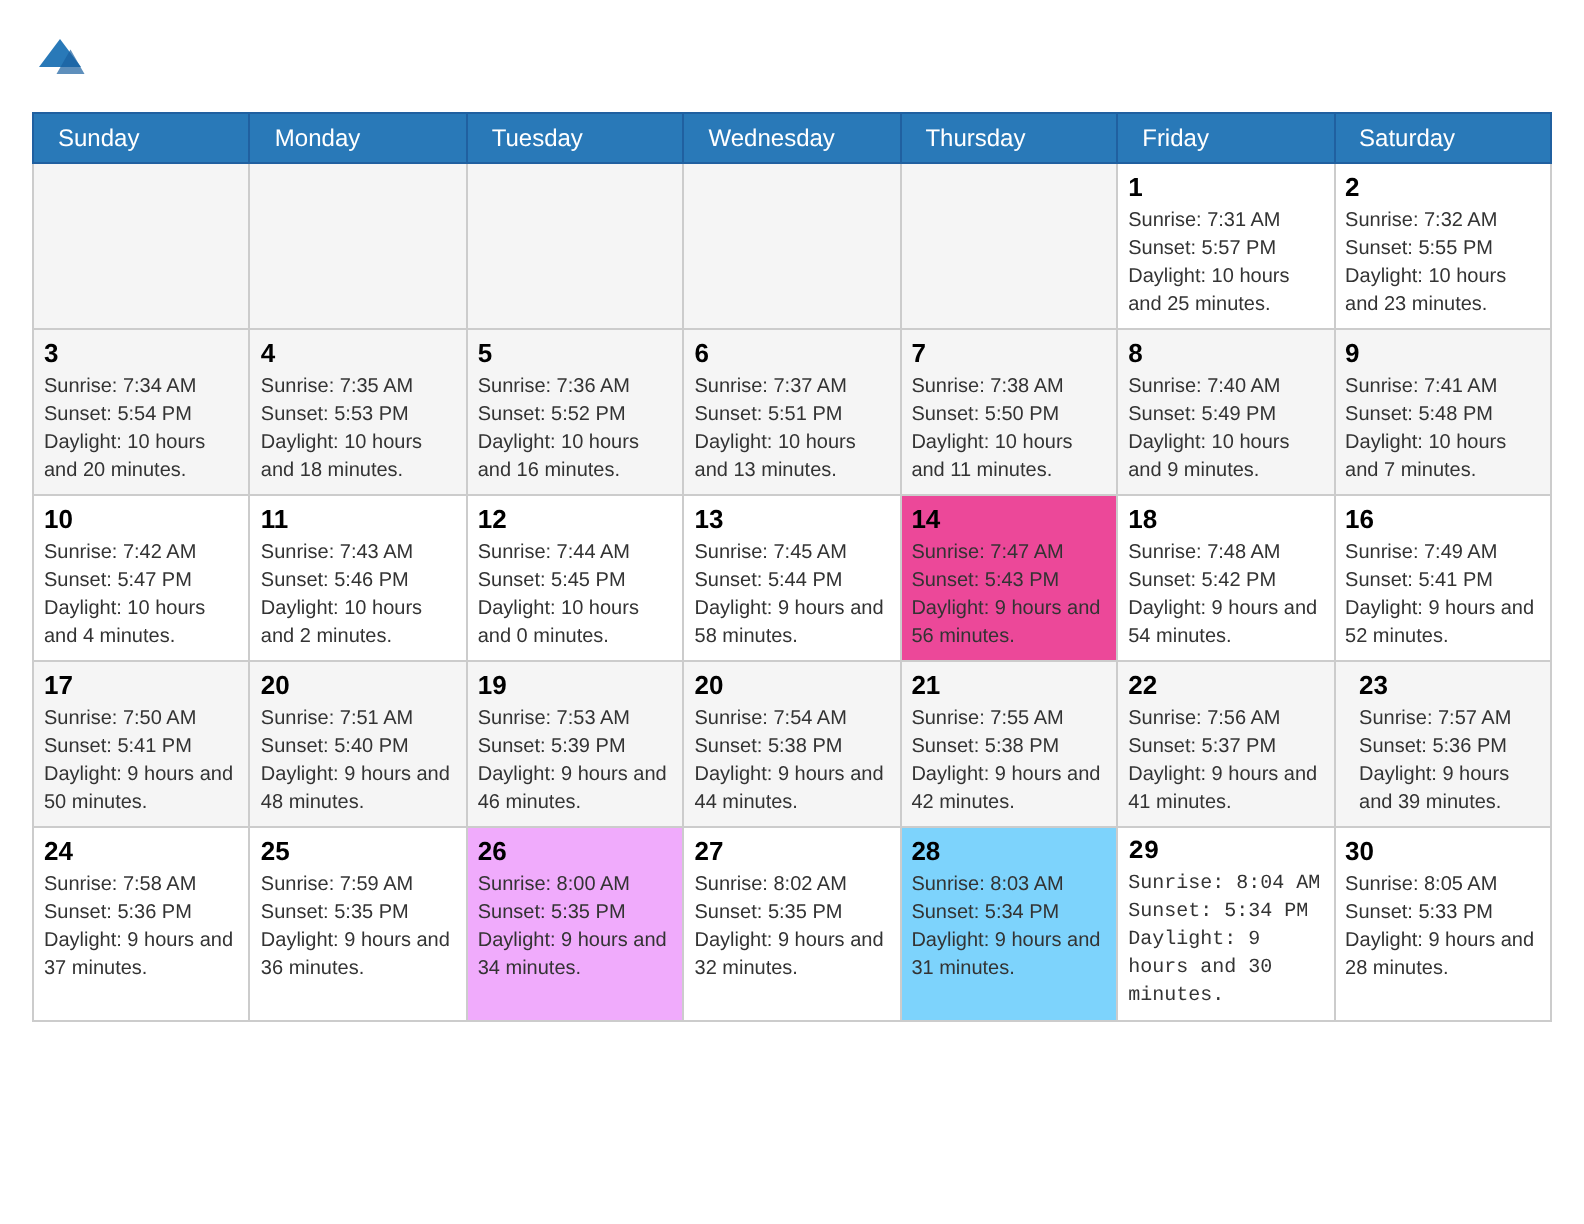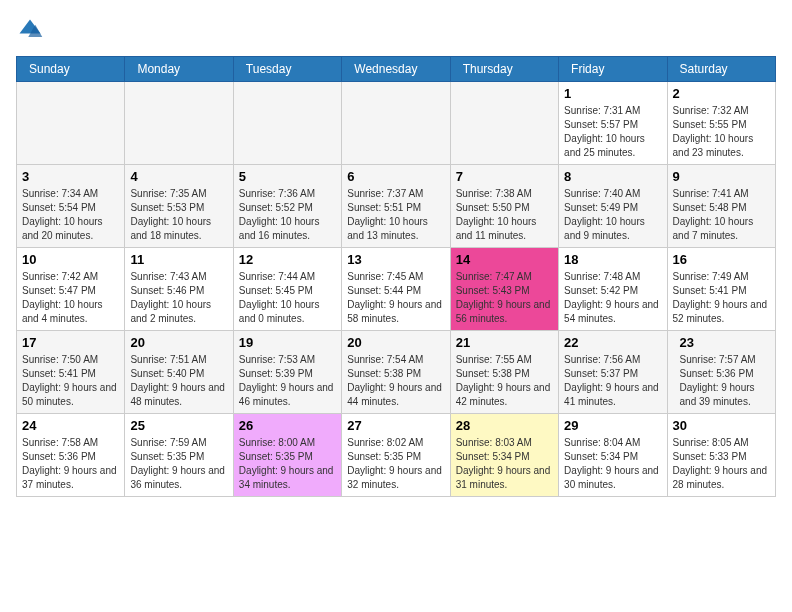--- a/index.html
+++ b/index.html
@@ -235,25 +235,25 @@
           <div class="day-info">Sunrise: 7:59 AM<br>Sunset: 5:35 PM<br>Daylight: 9 hours and 36 minutes.</div>
         </td>
         <td style="background: #f0abfc;">
           <span class="day-num">26</span>
           <div class="day-info">Sunrise: 8:00 AM<br>Sunset: 5:35 PM<br>Daylight: 9 hours and 34 minutes.</div>
         </td>
         <td style="background: rgb(255, 255, 255);">
           <span class="day-num">27</span>
           <div class="day-info">Sunrise: 8:02 AM<br>Sunset: 5:35 PM<br>Daylight: 9 hours and 32 minutes.</div>
         </td>
-        <td style="background: #fef9c3;">
+        <td style="background: #7dd3fc;">
           <span class="day-num">28</span>
           <div class="day-info">Sunrise: 8:03 AM<br>Sunset: 5:34 PM<br>Daylight: 9 hours and 31 minutes.</div>
         </td>
-        <td style="background: rgb(255, 255, 255);">
+        <td style="background: rgb(255, 255, 255); font-family: Liberation Mono, monospace;">
           <span class="day-num">29</span>
           <div class="day-info">Sunrise: 8:04 AM<br>Sunset: 5:34 PM<br>Daylight: 9 hours and 30 minutes.</div>
         </td>
         <td style="background: rgb(255, 255, 255);">
           <span class="day-num">30</span>
           <div class="day-info">Sunrise: 8:05 AM<br>Sunset: 5:33 PM<br>Daylight: 9 hours and 28 minutes.</div>
         </td>
       </tr>
     </tbody>
 </table>

